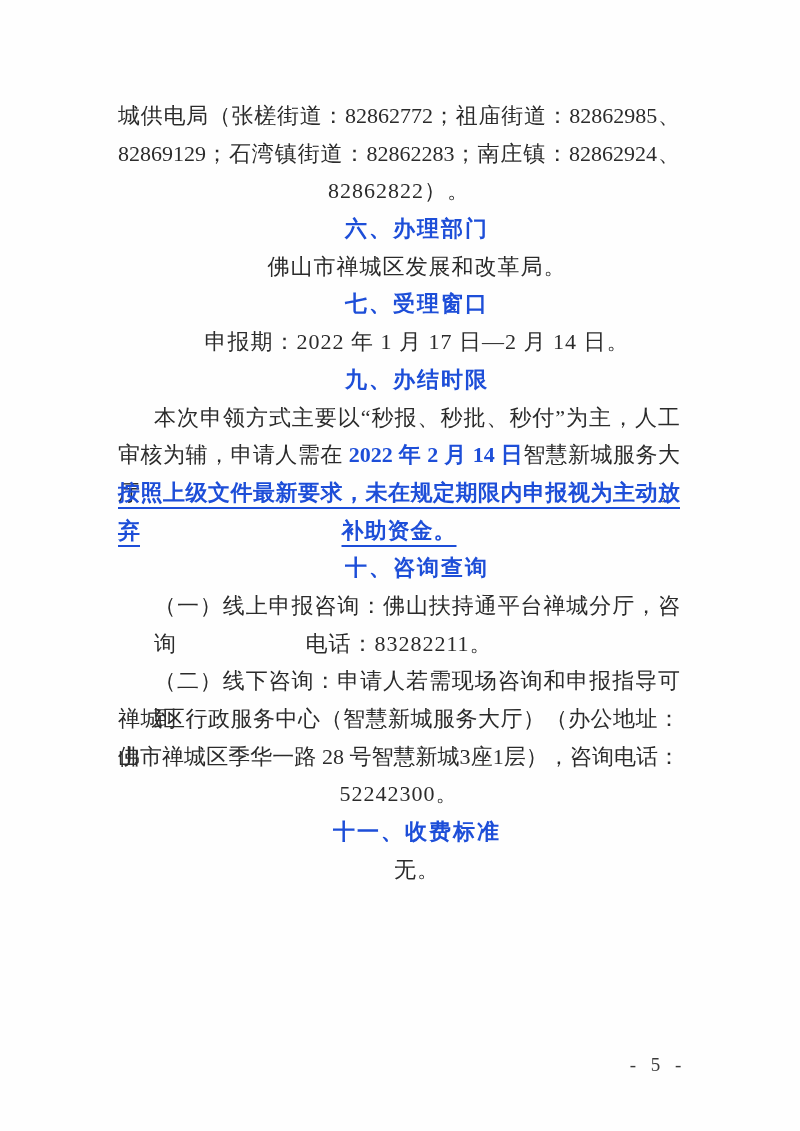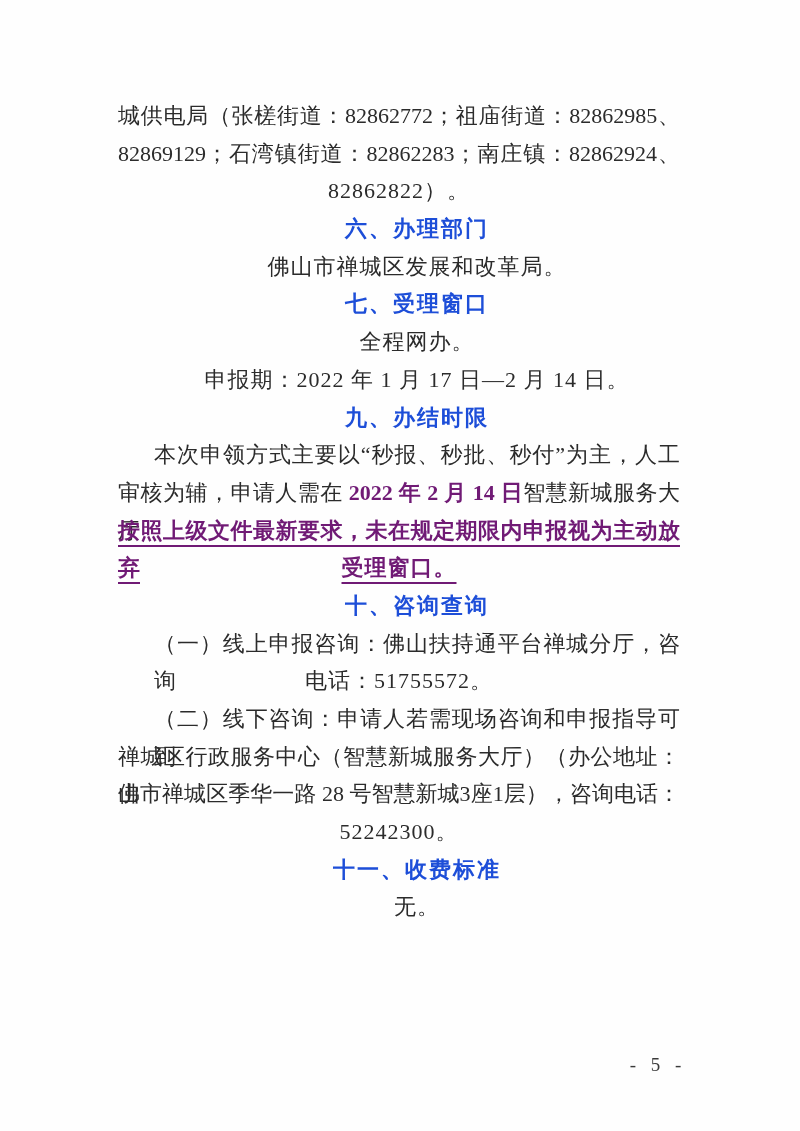--- a/index.html
+++ b/index.html
@@ -40,21 +40,21 @@
     padding-left: 36px;
   }
   .line.heading {
     font-family: "Liberation Sans", "DejaVu Sans", sans-serif;
     font-weight: 700;
     color: #1d4ed8;
     letter-spacing: 2px;
   }
   .run.b {
     font-weight: 700;
-    color: #701a75;
+    color: #1d4ed8;
   }
   .run.u {
     text-decoration: underline;
     text-underline-offset: 7px;
     text-decoration-thickness: 1.6px;
   }
   .page-number {
     position: absolute;
     top: 1054px;
     left: 628px;
@@ -70,30 +70,29 @@
 <body>
 
 <div class="page">
   <div class="content" id="doc-content">
       <div class="line body justify"><span class="run">城供电局（张槎街道：82862772；祖庙街道：82862985、</span></div>
       <div class="line body justify"><span class="run">82869129；石湾镇街道：82862283；南庄镇：82862924、</span></div>
       <div class="line body"><span class="run">82862822）。</span></div>
       <div class="line heading indent"><span class="run">六、办理部门</span></div>
       <div class="line body indent"><span class="run">佛山市禅城区发展和改革局。</span></div>
       <div class="line heading indent"><span class="run">七、受理窗口</span></div>
-      <div class="line body indent"><span class="run">全程网办。</span></div>
       <div class="line body indent"><span class="run">申报期：2022 年 1 月 17 日—2 月 14 日。</span></div>
       <div class="line heading indent"><span class="run">九、办结时限</span></div>
       <div class="line body justify indent"><span class="run">本次申领方式主要以“秒报、秒批、秒付”为主，人工</span></div>
       <div class="line body justify"><span class="run">审核为辅，申请人需在 </span><span class="run b">2022 年 2 月 14 日</span><span class="run">智慧新城服务大厅。</span></div>
       <div class="line body justify"><span class="run b u">按照上级文件最新要求，未在规定期限内申报视为主动放弃</span></div>
-      <div class="line body"><span class="run b u">受理窗口。</span></div>
+      <div class="line body"><span class="run b u">补助资金。</span></div>
       <div class="line heading indent"><span class="run">十、咨询查询</span></div>
       <div class="line body justify indent"><span class="run">（一）线上申报咨询：佛山扶持通平台禅城分厅，咨询</span></div>
-      <div class="line body"><span class="run">电话：51755572。</span></div>
+      <div class="line body"><span class="run">电话：83282211。</span></div>
       <div class="line body justify indent"><span class="run">（二）线下咨询：申请人若需现场咨询和申报指导可到</span></div>
       <div class="line body justify"><span class="run">禅城区行政服务中心（智慧新城服务大厅）（办公地址：佛</span></div>
       <div class="line body justify"><span class="run">山市禅城区季华一路 28 号智慧新城3座1层），咨询电话：</span></div>
       <div class="line body"><span class="run">52242300。</span></div>
       <div class="line heading indent"><span class="run">十一、收费标准</span></div>
       <div class="line body indent"><span class="run">无。</span></div>
     </div>
   <div class="page-number">- 5 -</div>
 </div>
 

